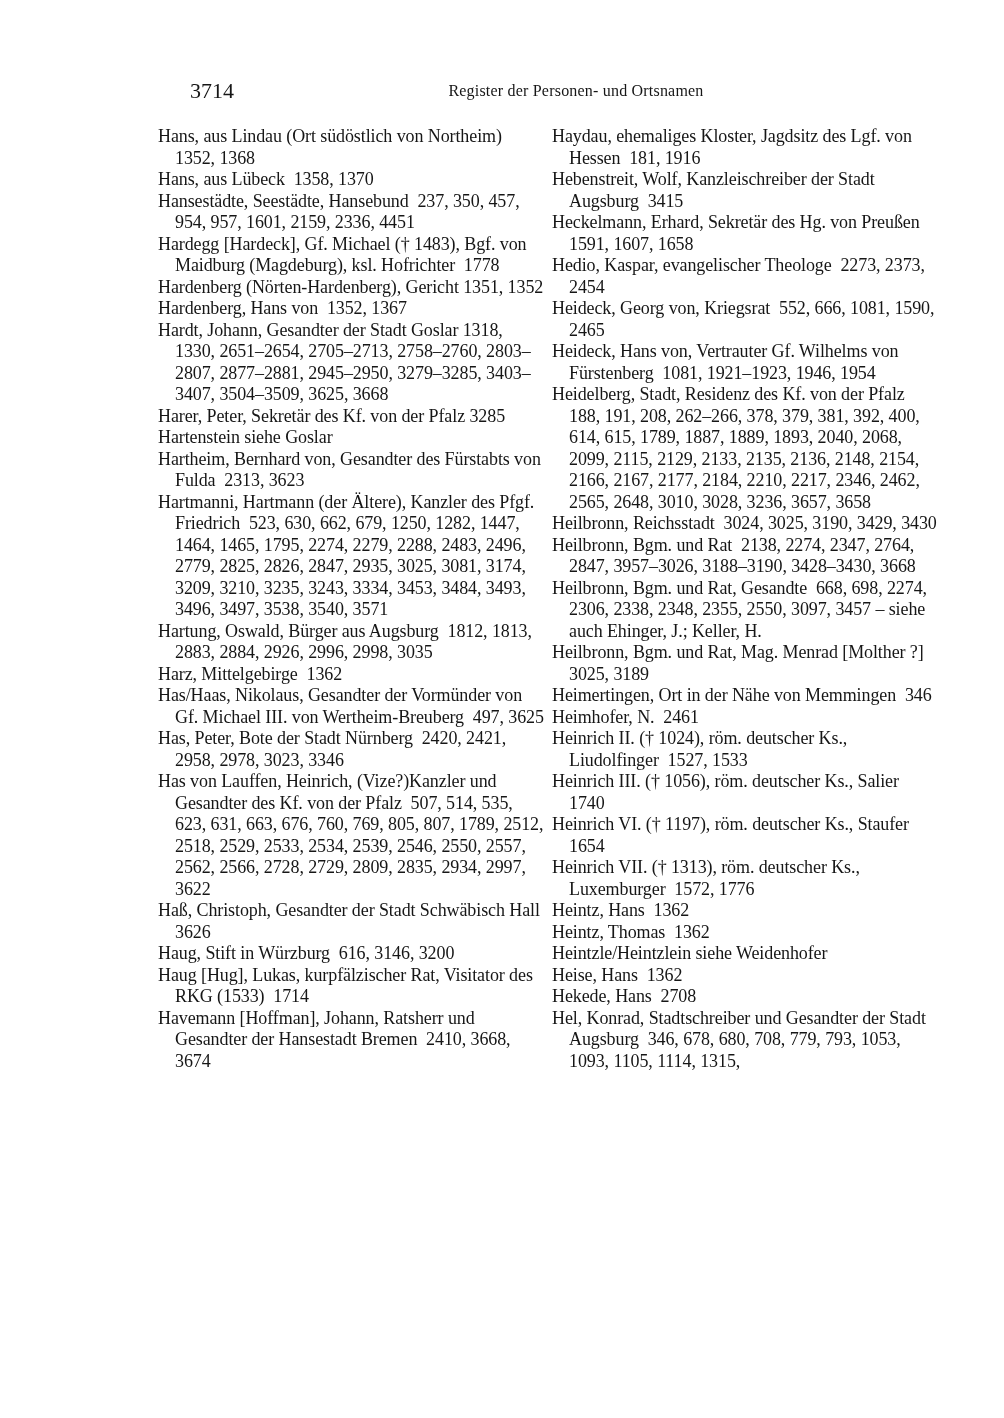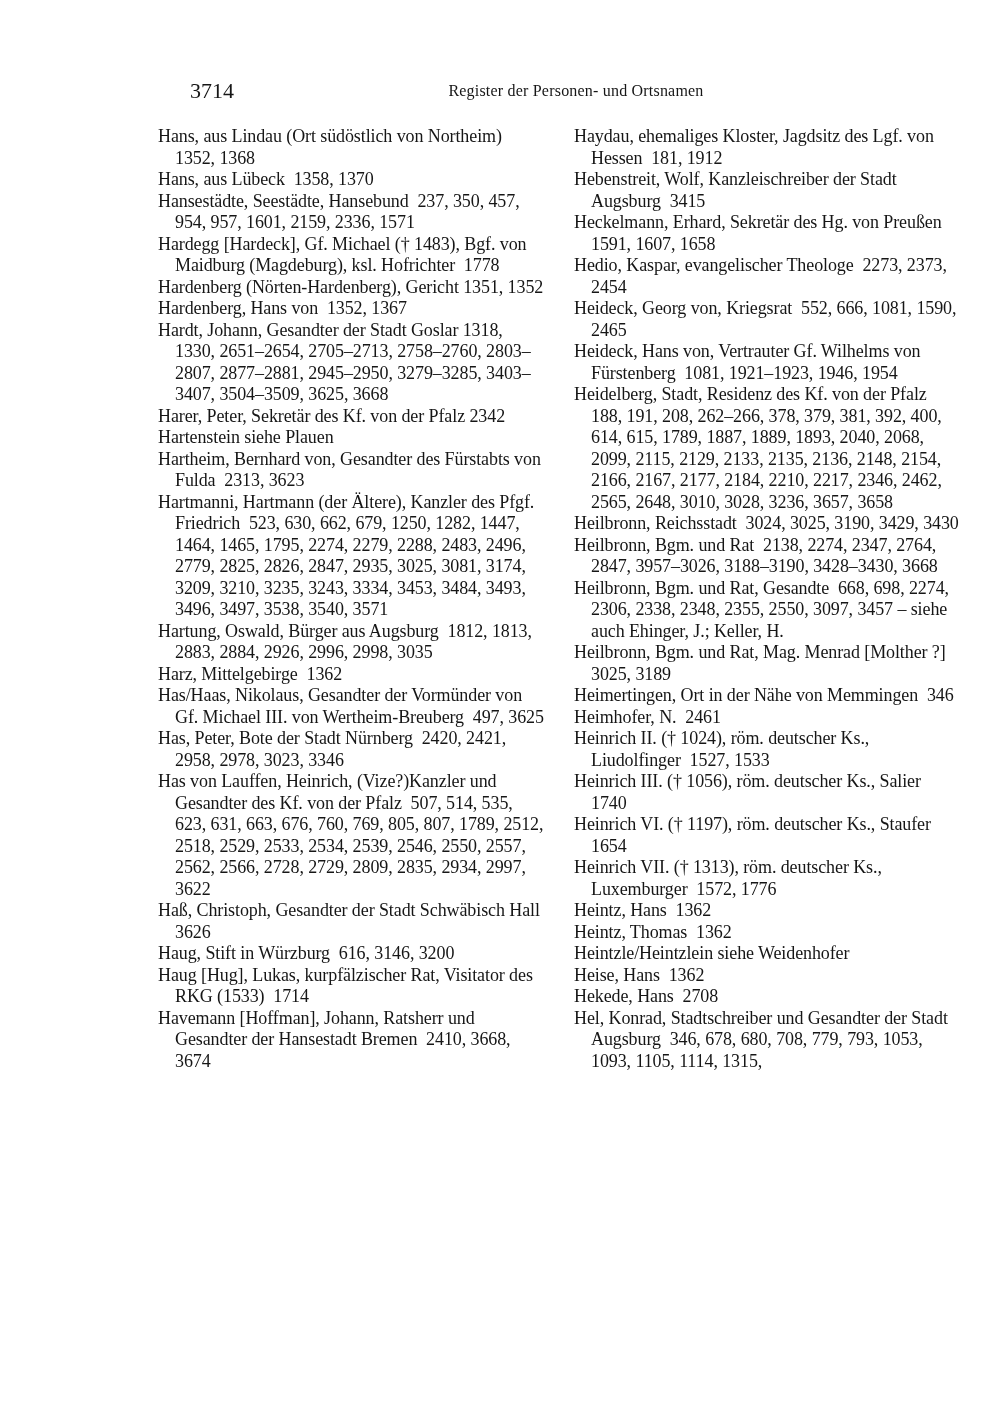--- a/index.html
+++ b/index.html
@@ -37,21 +37,21 @@
     font-size: 16px;
     line-height: 26px;
     letter-spacing: 0.2px;
   }
   .index-columns {
     position: absolute;
     top: 126px;
     left: 158px;
     width: 786px;
     display: flex;
-    gap: 30px;
+    gap: 8px;
     align-items: flex-start;
   }
   .col {
     width: 386px;
     flex: 0 0 386px;
   }
   .entry {
     margin: 0;
     font-size: 18px;
     line-height: 21.5px;
@@ -67,41 +67,41 @@
 <div class="page">
   <header class="page-header">
     <span class="page-number">3714</span>
     <span class="header-title">Register der Personen- und Ortsnamen</span>
   </header>
 
   <main class="index-columns">
     <div class="col" id="col-0">
         <p class="entry">Hans, aus Lindau (Ort südöstlich von Northeim)  1352, 1368</p>
         <p class="entry">Hans, aus Lübeck  1358, 1370</p>
-        <p class="entry">Hansestädte, Seestädte, Hansebund  237, 350, 457, 954, 957, 1601, 2159, 2336, 1571</p>
+        <p class="entry">Hansestädte, Seestädte, Hansebund  237, 350, 457, 954, 957, 1601, 2159, 2336, 4451</p>
         <p class="entry">Hardegg [Hardeck], Gf. Michael († 1483), Bgf. von Maidburg (Magdeburg), ksl. Hofrichter  1778</p>
         <p class="entry">Hardenberg (Nörten-Hardenberg), Gericht 1351, 1352</p>
         <p class="entry">Hardenberg, Hans von  1352, 1367</p>
         <p class="entry">Hardt, Johann, Gesandter der Stadt Goslar 1318, 1330, 2651–2654, 2705–2713, 2758–2760, 2803–2807, 2877–2881, 2945–2950, 3279–3285, 3403–3407, 3504–3509, 3625, 3668</p>
-        <p class="entry">Harer, Peter, Sekretär des Kf. von der Pfalz 2342</p>
-        <p class="entry">Hartenstein siehe Plauen</p>
+        <p class="entry">Harer, Peter, Sekretär des Kf. von der Pfalz 3285</p>
+        <p class="entry">Hartenstein siehe Goslar</p>
         <p class="entry">Hartheim, Bernhard von, Gesandter des Fürstabts von Fulda  2313, 3623</p>
         <p class="entry">Hartmanni, Hartmann (der Ältere), Kanzler des Pfgf. Friedrich  523, 630, 662, 679, 1250, 1282, 1447, 1464, 1465, 1795, 2274, 2279, 2288, 2483, 2496, 2779, 2825, 2826, 2847, 2935, 3025, 3081, 3174, 3209, 3210, 3235, 3243, 3334, 3453, 3484, 3493, 3496, 3497, 3538, 3540, 3571</p>
         <p class="entry">Hartung, Oswald, Bürger aus Augsburg  1812, 1813, 2883, 2884, 2926, 2996, 2998, 3035</p>
         <p class="entry">Harz, Mittelgebirge  1362</p>
         <p class="entry">Has/Haas, Nikolaus, Gesandter der Vormünder von Gf. Michael III. von Wertheim-Breuberg  497, 3625</p>
         <p class="entry">Has, Peter, Bote der Stadt Nürnberg  2420, 2421, 2958, 2978, 3023, 3346</p>
         <p class="entry">Has von Lauffen, Heinrich, (Vize?)Kanzler und Gesandter des Kf. von der Pfalz  507, 514, 535, 623, 631, 663, 676, 760, 769, 805, 807, 1789, 2512, 2518, 2529, 2533, 2534, 2539, 2546, 2550, 2557, 2562, 2566, 2728, 2729, 2809, 2835, 2934, 2997, 3622</p>
         <p class="entry">Haß, Christoph, Gesandter der Stadt Schwäbisch Hall  3626</p>
         <p class="entry">Haug, Stift in Würzburg  616, 3146, 3200</p>
         <p class="entry">Haug [Hug], Lukas, kurpfälzischer Rat, Visitator des RKG (1533)  1714</p>
         <p class="entry">Havemann [Hoffman], Johann, Ratsherr und Gesandter der Hansestadt Bremen  2410, 3668, 3674</p>
       </div>
     <div class="col" id="col-1">
-        <p class="entry">Haydau, ehemaliges Kloster, Jagdsitz des Lgf. von Hessen  181, 1912</p>
+        <p class="entry">Haydau, ehemaliges Kloster, Jagdsitz des Lgf. von Hessen  181, 1916</p>
         <p class="entry">Hebenstreit, Wolf, Kanzleischreiber der Stadt Augsburg  3415</p>
         <p class="entry">Heckelmann, Erhard, Sekretär des Hg. von Preußen  1591, 1607, 1658</p>
         <p class="entry">Hedio, Kaspar, evangelischer Theologe  2273, 2373, 2454</p>
         <p class="entry">Heideck, Georg von, Kriegsrat  552, 666, 1081, 1590, 2465</p>
         <p class="entry">Heideck, Hans von, Vertrauter Gf. Wilhelms von Fürstenberg  1081, 1921–1923, 1946, 1954</p>
         <p class="entry">Heidelberg, Stadt, Residenz des Kf. von der Pfalz  188, 191, 208, 262–266, 378, 379, 381, 392, 400, 614, 615, 1789, 1887, 1889, 1893, 2040, 2068, 2099, 2115, 2129, 2133, 2135, 2136, 2148, 2154, 2166, 2167, 2177, 2184, 2210, 2217, 2346, 2462, 2565, 2648, 3010, 3028, 3236, 3657, 3658</p>
         <p class="entry">Heilbronn, Reichsstadt  3024, 3025, 3190, 3429, 3430</p>
         <p class="entry">Heilbronn, Bgm. und Rat  2138, 2274, 2347, 2764, 2847, 3957–3026, 3188–3190, 3428–3430, 3668</p>
         <p class="entry">Heilbronn, Bgm. und Rat, Gesandte  668, 698, 2274, 2306, 2338, 2348, 2355, 2550, 3097, 3457 – siehe auch Ehinger, J.; Keller, H.</p>
         <p class="entry">Heilbronn, Bgm. und Rat, Mag. Menrad [Molther ?]  3025, 3189</p>

